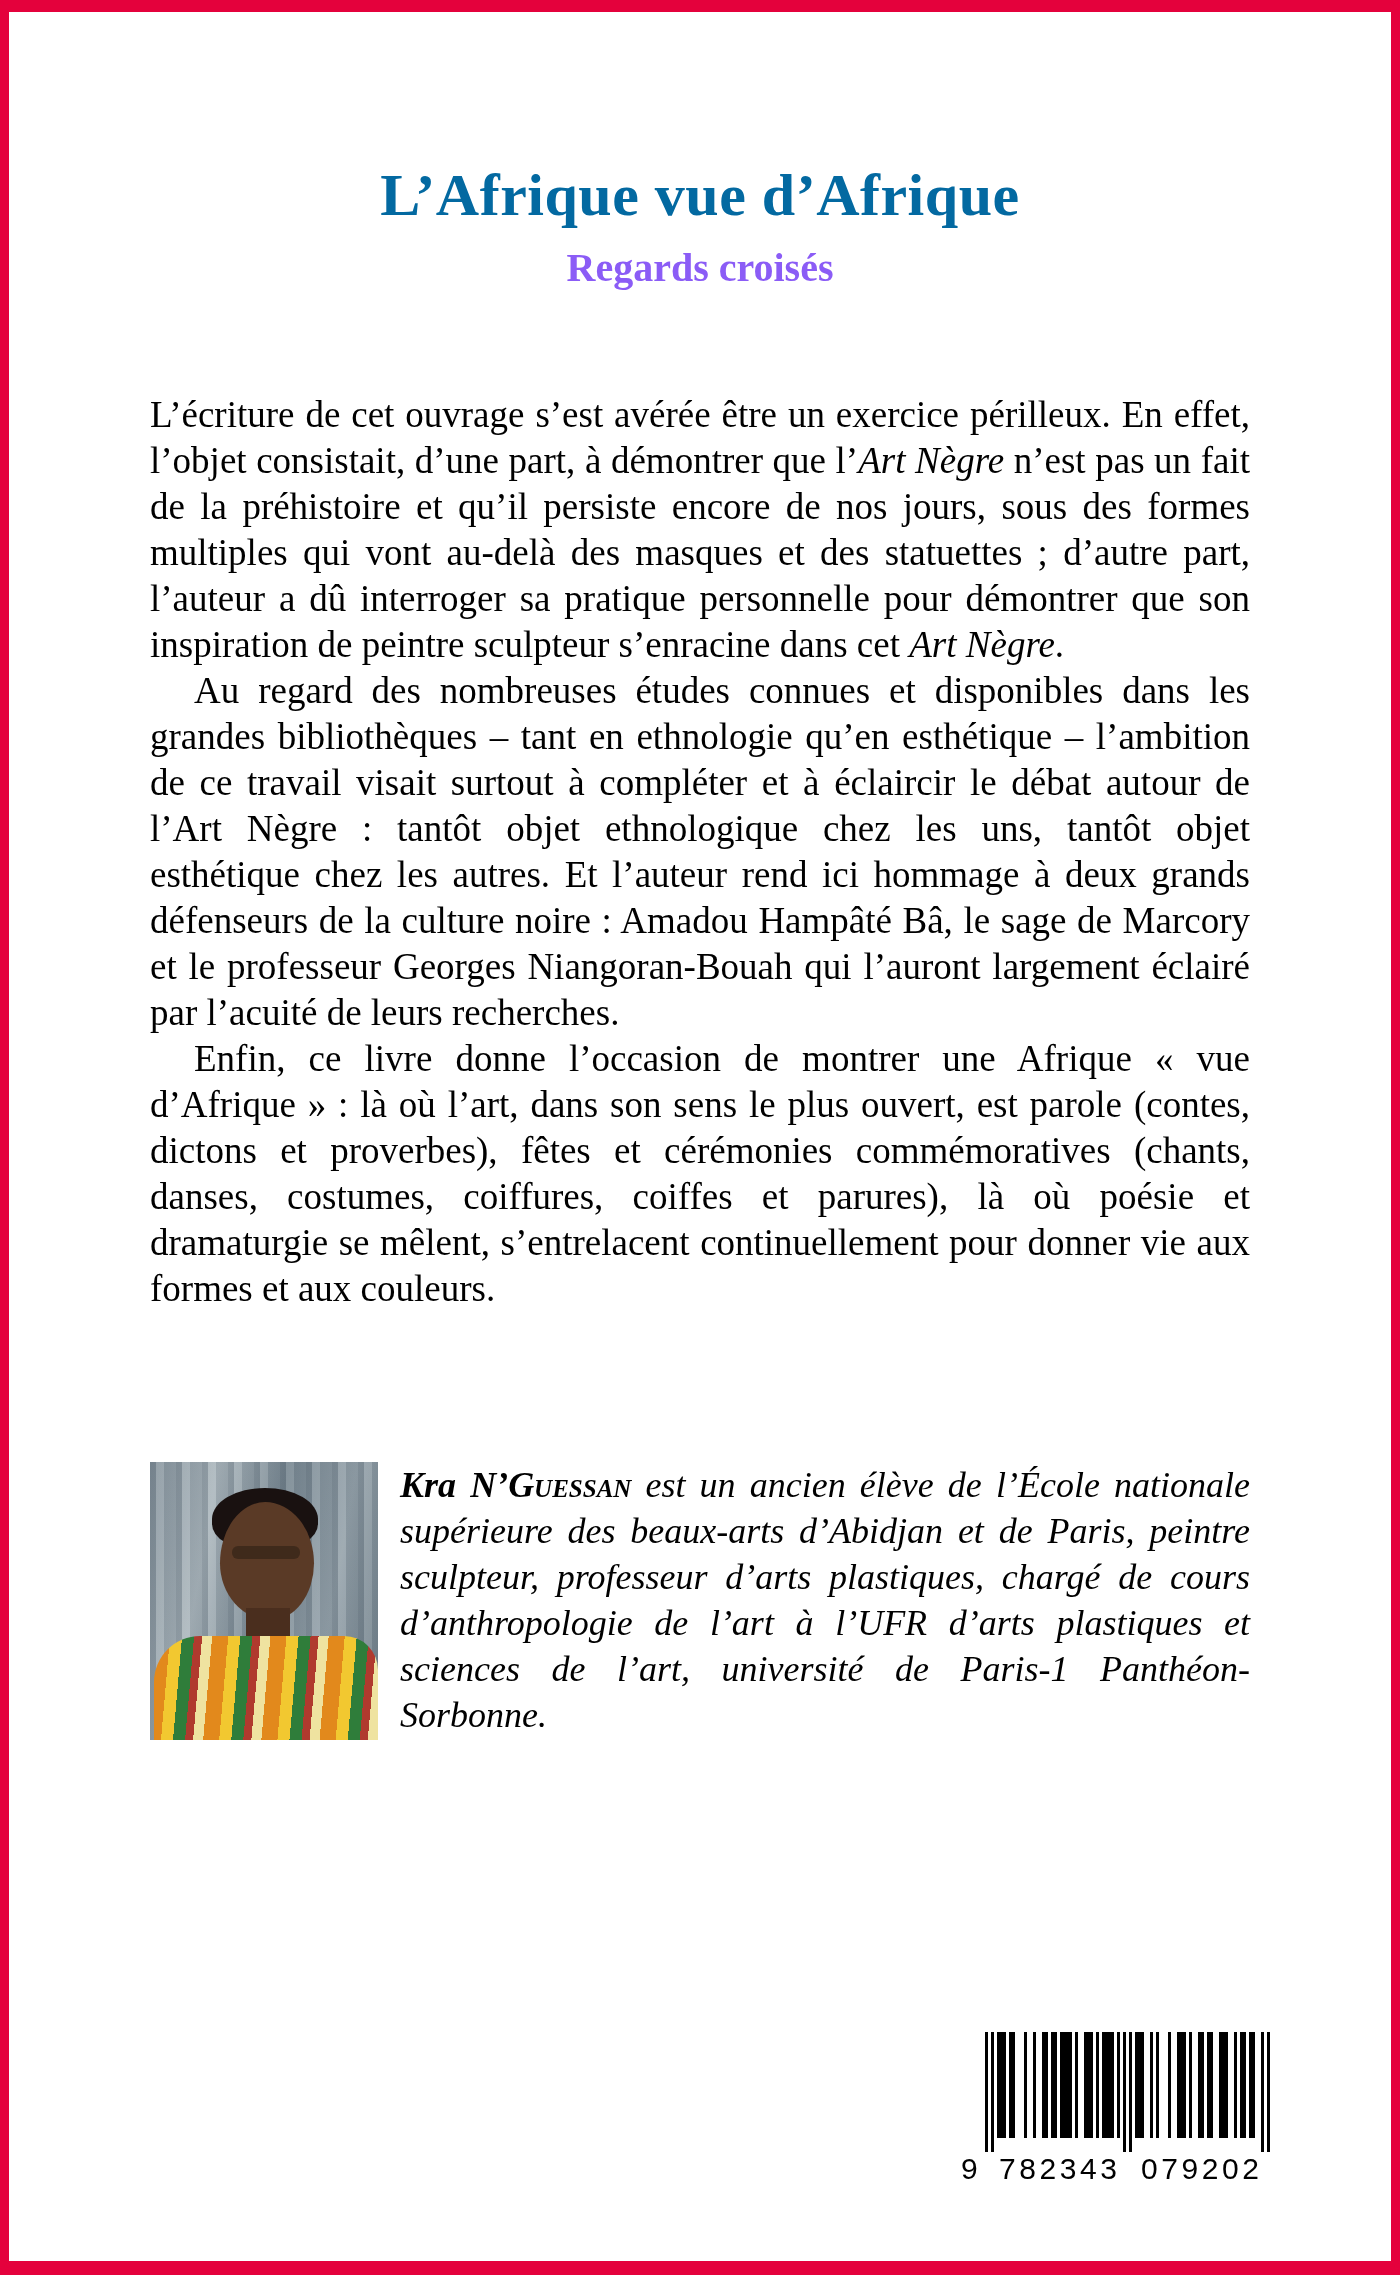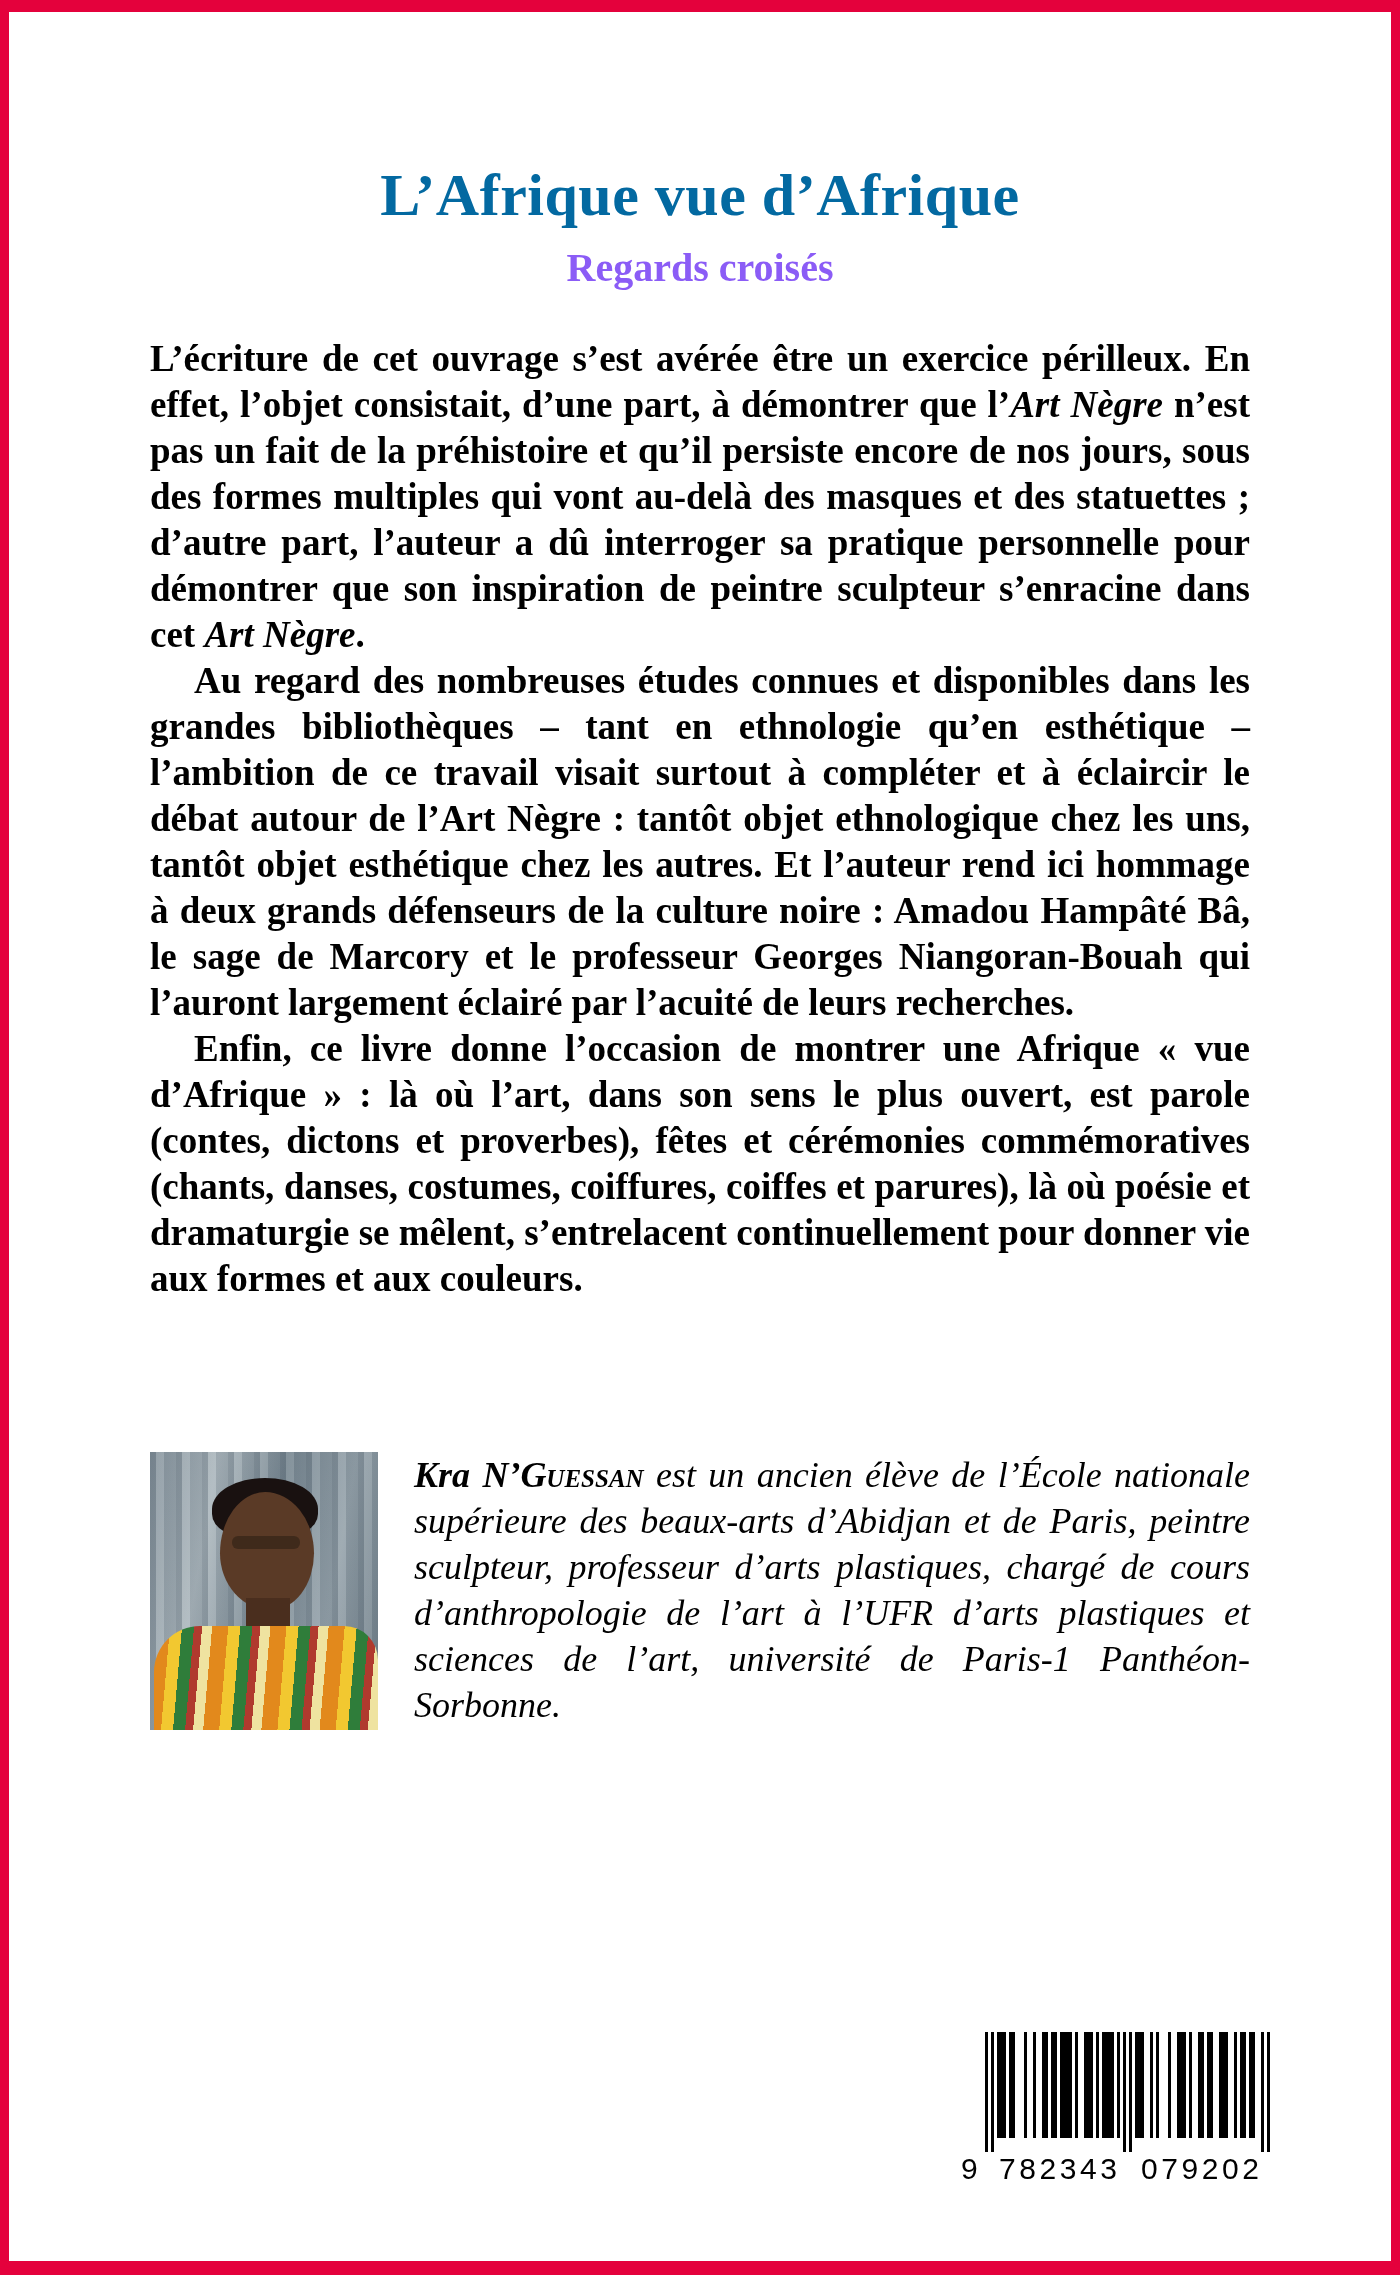--- a/index.html
+++ b/index.html
@@ -39,37 +39,36 @@
   }
   h2.subtitle {
     margin: 16px 0 0 0;
     text-align: center;
     font-size: 40px;
     line-height: 1.2;
     font-weight: bold;
     color: #8b5cf6;
   }
   .synopsis {
-    margin-top: 44px;
-    font-weight: bold;
+    margin-top: 100px;
   }
   .synopsis p {
     margin: 0;
     font-size: 37px;
     line-height: 46px;
     text-align: justify;
     text-justify: inter-word;
   }
   .synopsis p.indent {
     text-indent: 44px;
   }
   .bio {
     margin-top: 150px;
     display: flex;
-    gap: 36px;
+    gap: 22px;
     align-items: flex-start;
   }
   .photo {
     flex: 0 0 auto;
     width: 228px;
     height: 278px;
     position: relative;
     overflow: hidden;
     background: linear-gradient(100deg, #8a97a0 0%, #aeb9bf 25%, #7b8a94 50%, #98a5ad 75%, #6f7e88 100%);
   }

